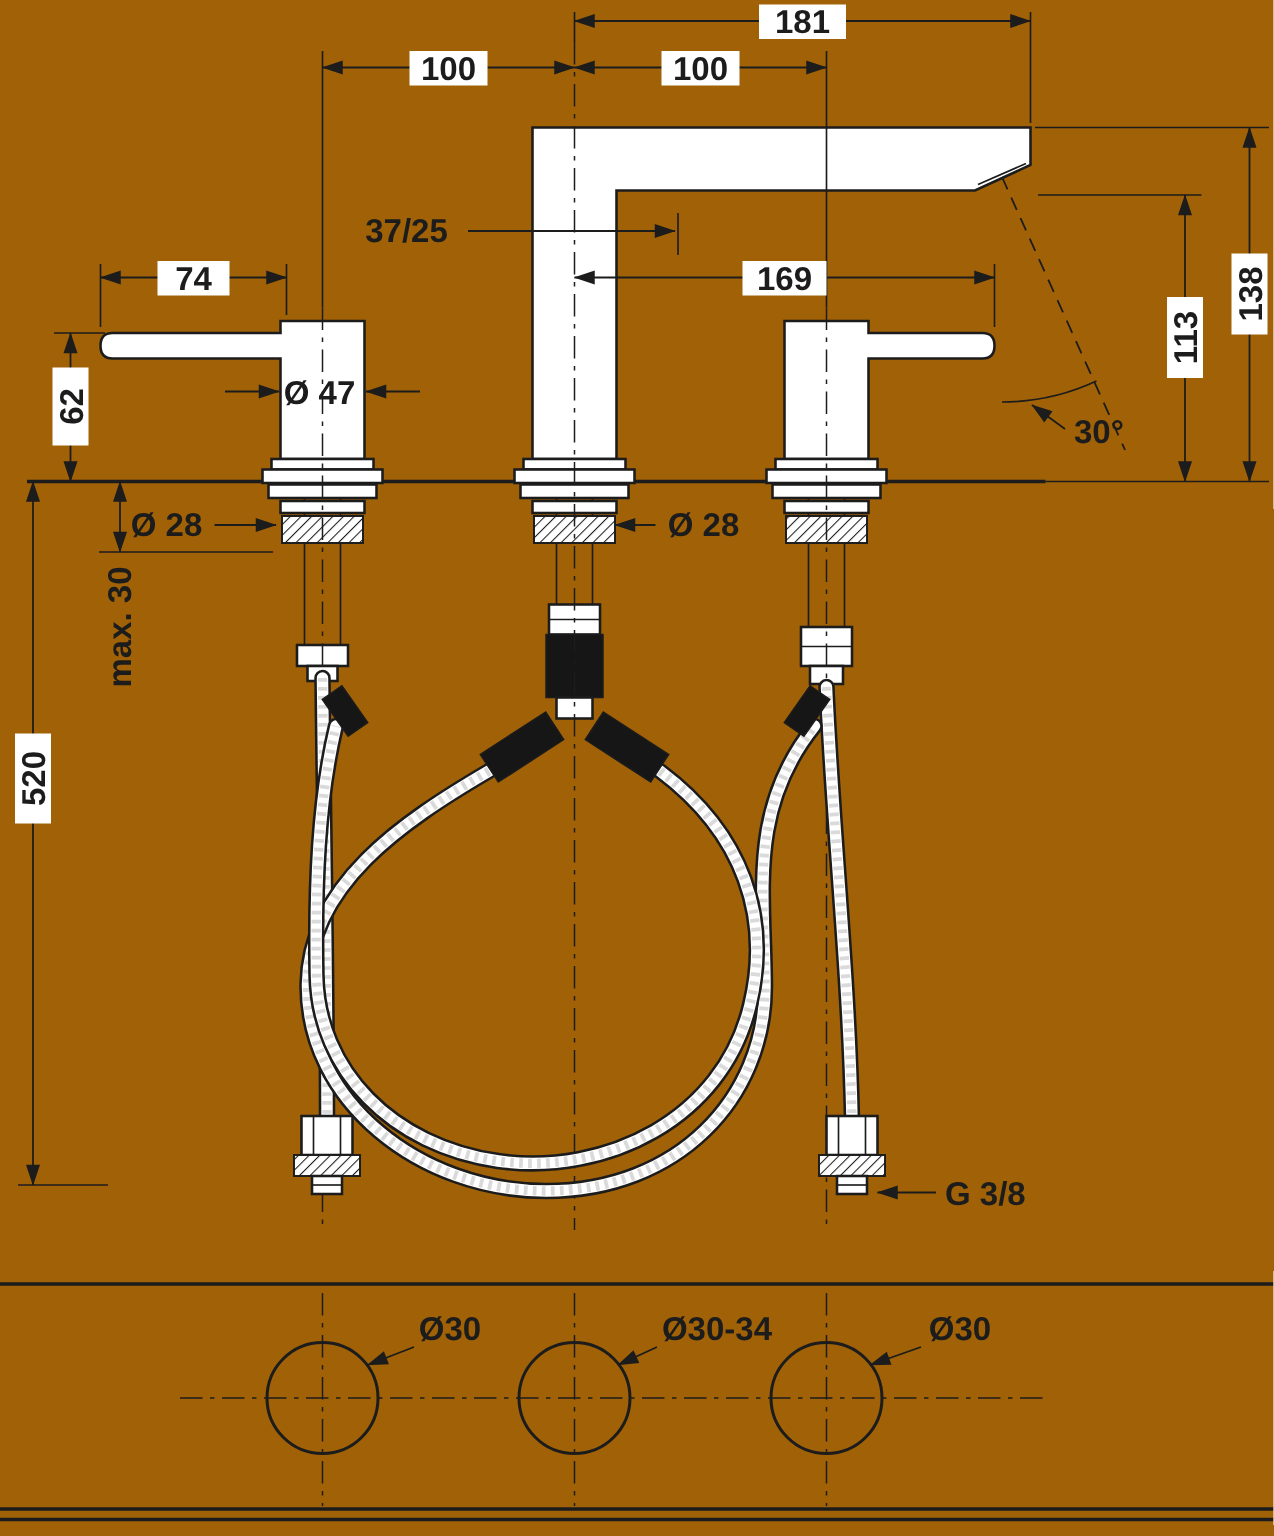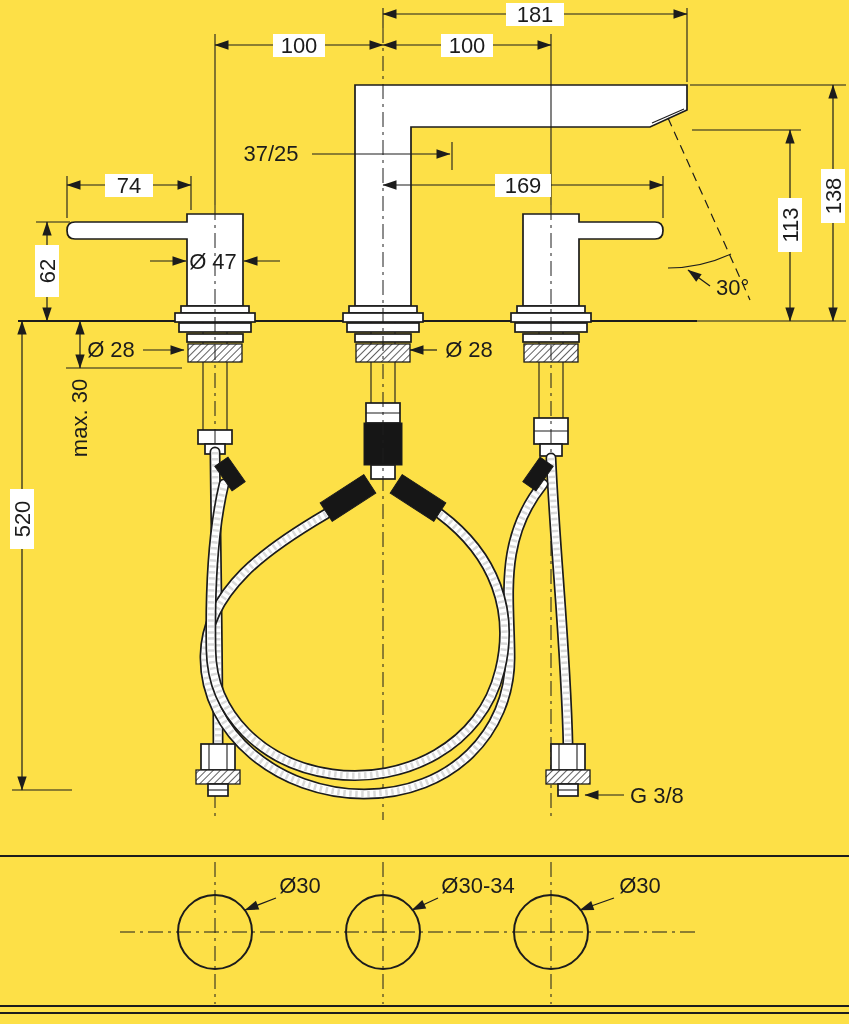--- a/index.html
+++ b/index.html
@@ -1,16 +1,16 @@
 <!DOCTYPE html>
 <html><head>
 <meta charset="utf-8">
 <style>
   html,body{margin:0;padding:0;background:#fff;}
-  .canvas{position:relative;width:849px;height:1024px;background:#fde047;overflow:hidden;}
+  .canvas{position:relative;width:849px;height:1024px;background:#a16207;overflow:hidden;font-weight:bold;}
   svg{display:block;}
   .ol   {stroke:#1c1c1c;stroke-width:1.7;fill:#ffffff;}
   .thin {stroke:#1c1c1c;stroke-width:1.1;fill:none;}
   .dim  {stroke:#1c1c1c;stroke-width:1.2;fill:none;}
   .cl   {stroke:#1c1c1c;stroke-width:1;fill:none;stroke-dasharray:15 5 3 5;}
   .dash {stroke:#1c1c1c;stroke-width:1.2;fill:none;stroke-dasharray:9 6;}
   .blk  {fill:#161616;stroke:#1c1c1c;stroke-width:1;}
   .htch {fill:url(#hatch);stroke:#1c1c1c;stroke-width:1.3;}
   .lblbg{fill:#ffffff;}
   .band {stroke:#1c1c1c;stroke-width:2.2;fill:none;}

